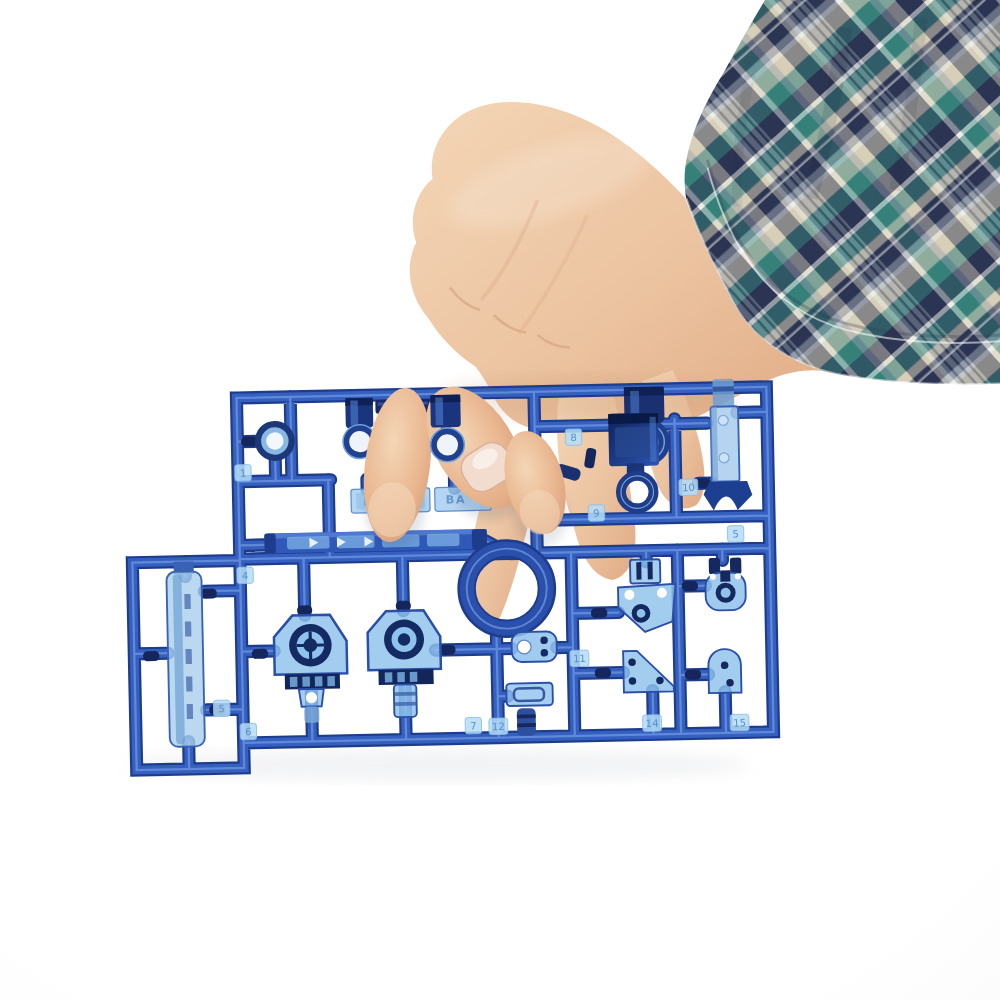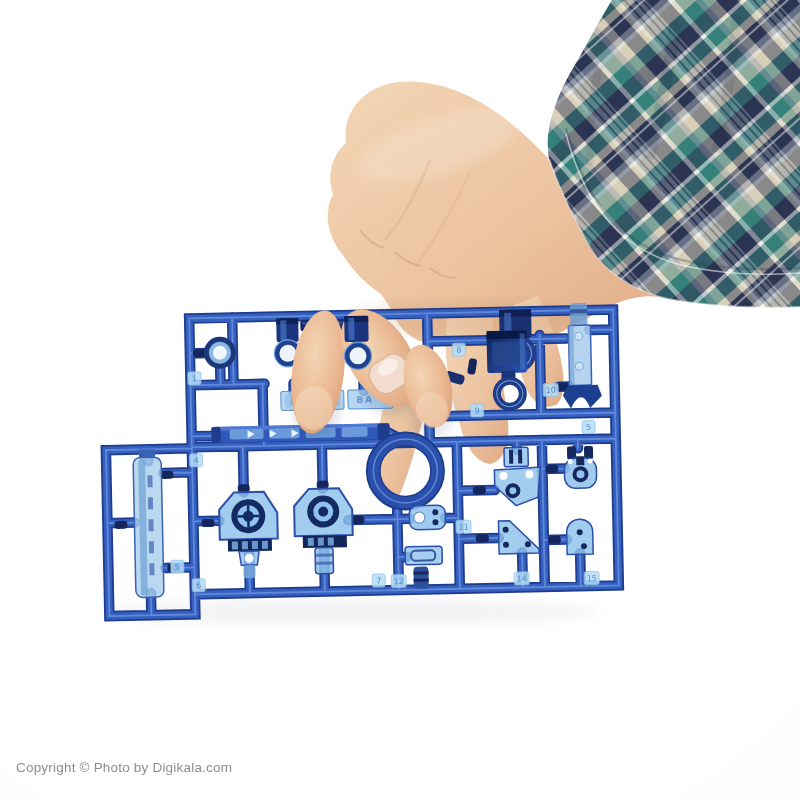--- a/index.html
+++ b/index.html
@@ -395,14 +395,13 @@
     <rect x="347" y="315" width="24" height="26" rx="3" fill="#1a357e"></rect>
     <rect x="347" y="315" width="24" height="6" fill="#0f2055"></rect>
     <rect x="351" y="317" width="6" height="22" fill="#4e7fd0" opacity="0.6"></rect>
     <rect x="355" y="341" width="8" height="4" fill="#1a357e"></rect>
     <circle cx="360" cy="355" r="13.5" fill="#20418e"></circle>
     <circle cx="360" cy="355" r="13.5" fill="none" stroke="#6fa0dc" stroke-width="1.2"></circle>
     <circle cx="360" cy="355" r="8.5" fill="#eef4fa"></circle>
   </g>
 </svg>
 
-<div class="watermark">Copyright © Photo by Digikala.com</div>
 </div>
 
 </body></html>

